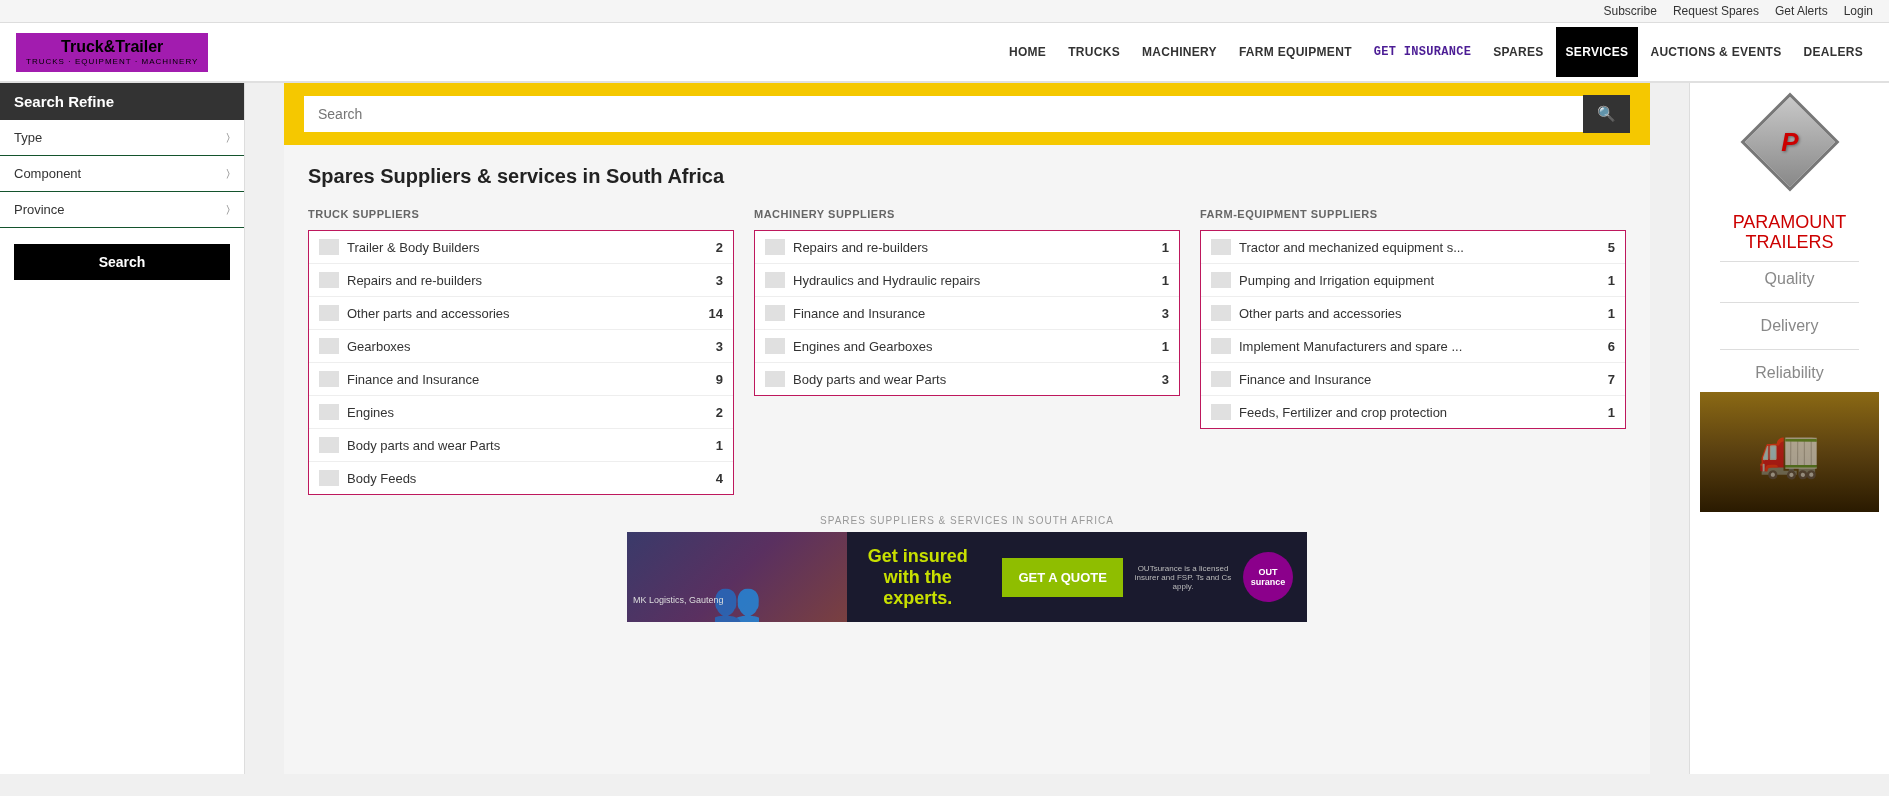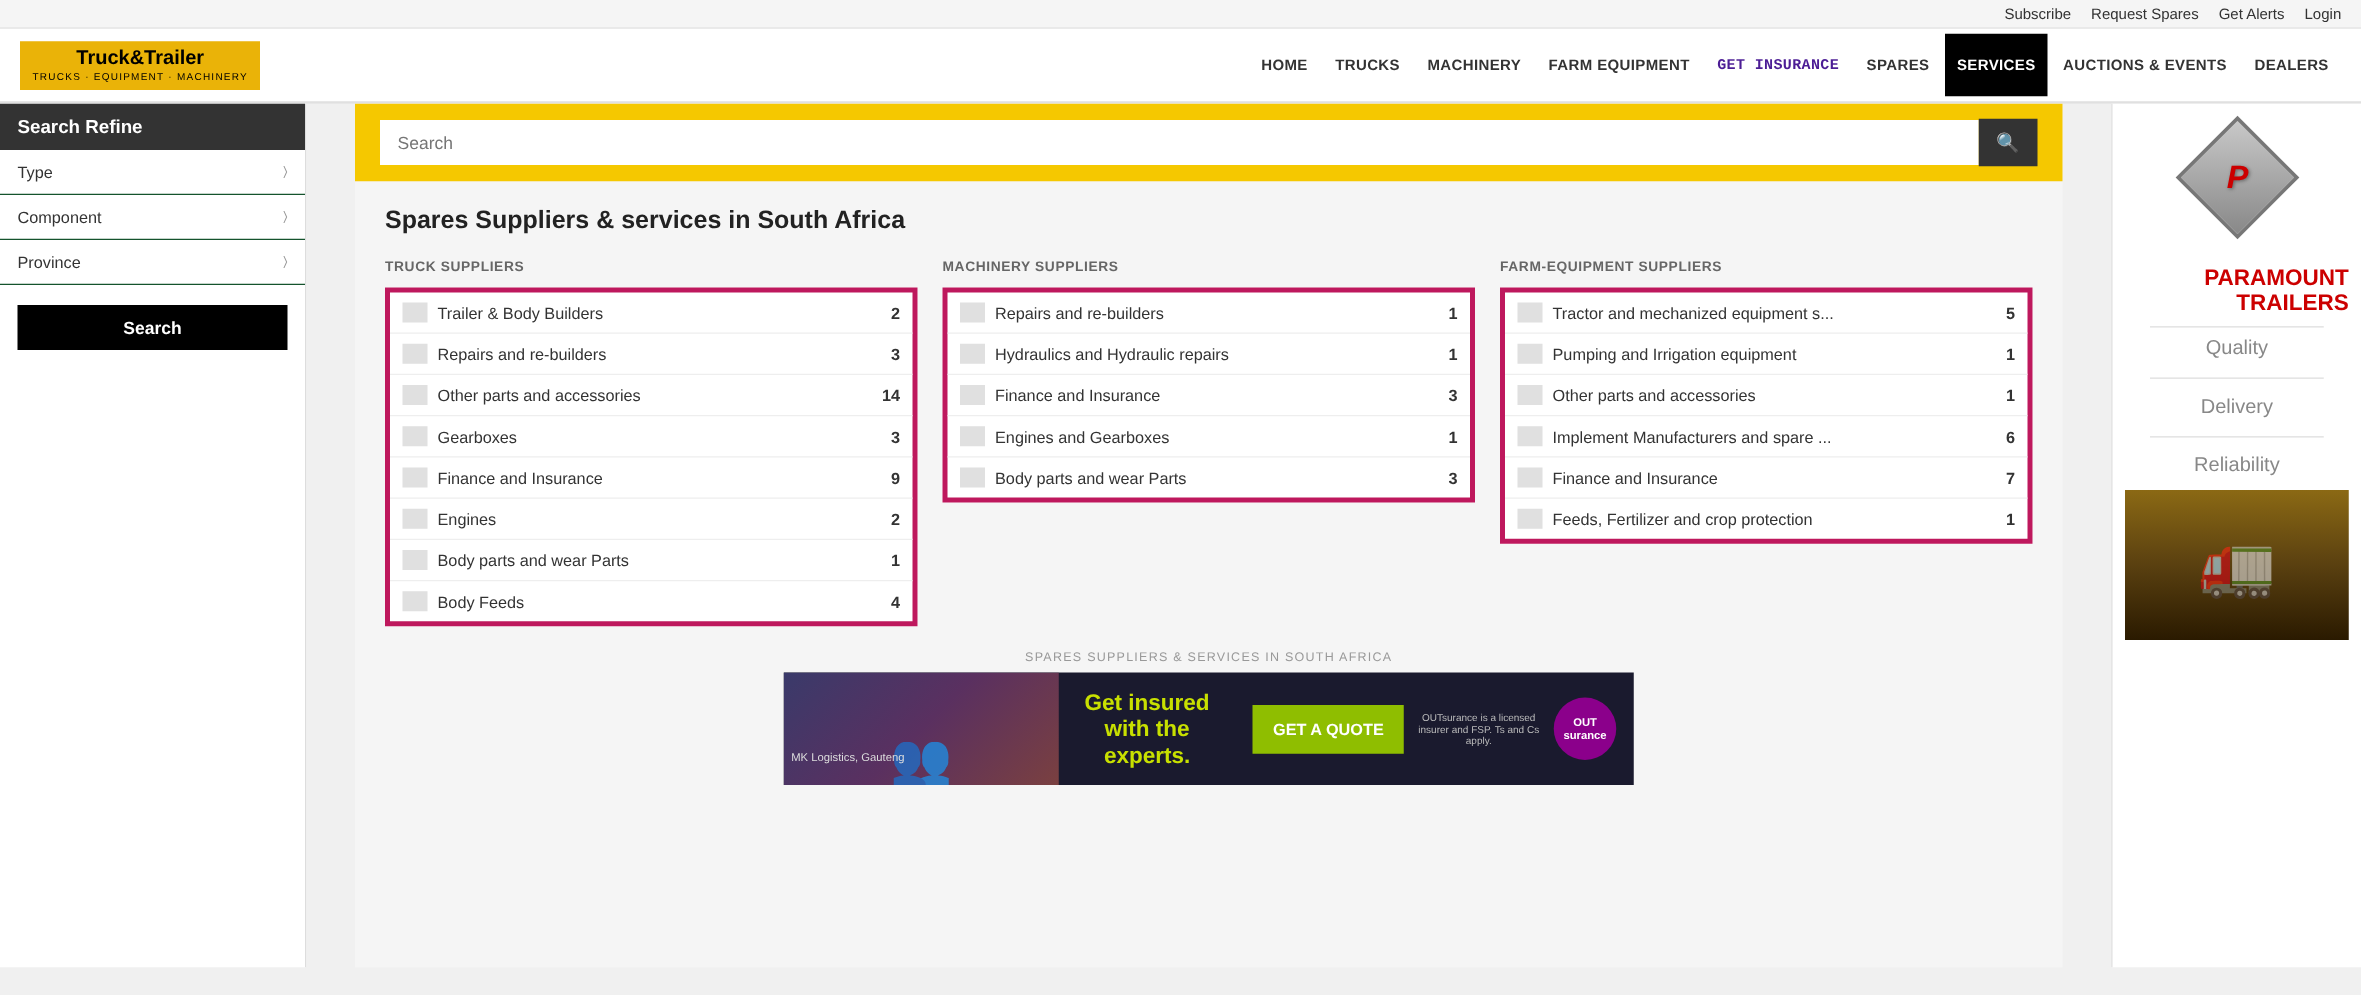--- a/index.html
+++ b/index.html
@@ -27,21 +27,21 @@
       padding: 0 16px;
       height: 60px;
     }
     .logo {
       display: flex;
       align-items: center;
       margin-right: 30px;
       text-decoration: none;
     }
     .logo-box {
-      background: #eab308;
+      background: #a21caf;
       padding: 6px 10px;
       display: flex;
       flex-direction: column;
       align-items: center;
     }
     .logo-title {
       font-size: 16px;
       font-weight: bold;
       color: #000;
       line-height: 1;
@@ -177,21 +177,21 @@
       font-size: 11px;
       font-weight: bold;
       color: #666;
       letter-spacing: 0.5px;
       margin-bottom: 10px;
       text-transform: uppercase;
     }
 
     .supplier-list {
       background: #fff;
-      border: 4px solid #be185d;
+      border: 1px solid #be185d;
     }
 
     .supplier-row {
       display: flex;
       align-items: center;
       justify-content: space-between;
       padding: 8px 10px;
       border-bottom: 1px solid #eee;
       cursor: pointer;
       font-size: 13px;
@@ -612,21 +612,21 @@
     </div>
   </main>
 
   <aside class="right-sidebar">
     <div class="promo-card">
       <div style="position:relative;width:100px;height:100px;margin:10px auto 6px;">
         <div style="width:70px;height:70px;background:linear-gradient(135deg,#c8c8c8,#888);transform:rotate(45deg);margin:14px auto;border:3px solid #777;position:relative;">
           <div style="transform:rotate(-45deg);position:absolute;top:50%;left:50%;transform:translate(-50%,-50%) rotate(-45deg);color:#cc0000;font-size:26px;font-weight:bold;font-style:italic;text-shadow:1px 1px 3px rgba(0,0,0,0.4);">P</div>
         </div>
       </div>
-      <div style="font-size:18px;font-weight:bold;color:#cc0000;white-space:pre-line;line-height:1.1;text-align:right;">PARAMOUNT
+      <div style="font-size:18px;font-weight:normal;color:#cc0000;white-space:pre-line;line-height:1.1;text-align:center;">PARAMOUNT
 TRAILERS</div>
       <hr class="promo-divider">
       <div class="promo-taglines">
         <span class="promo-tagline">Quality</span>
         <hr class="promo-divider">
         <span class="promo-tagline">Delivery</span>
         <hr class="promo-divider">
         <span class="promo-tagline">Reliability</span>
       </div>
       <div class="promo-image">

